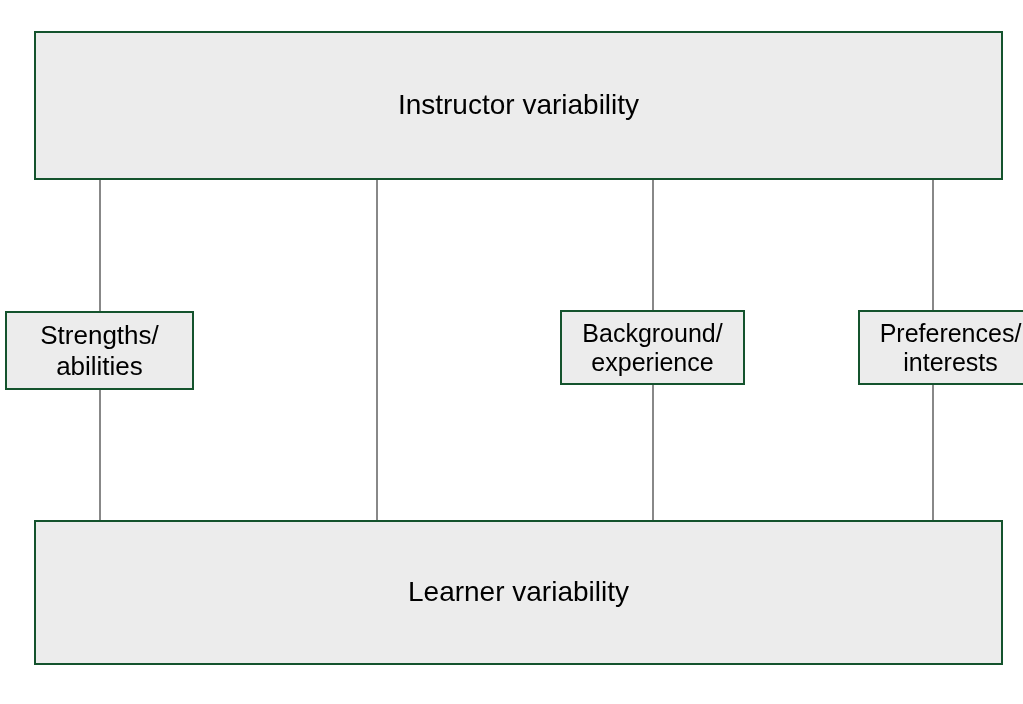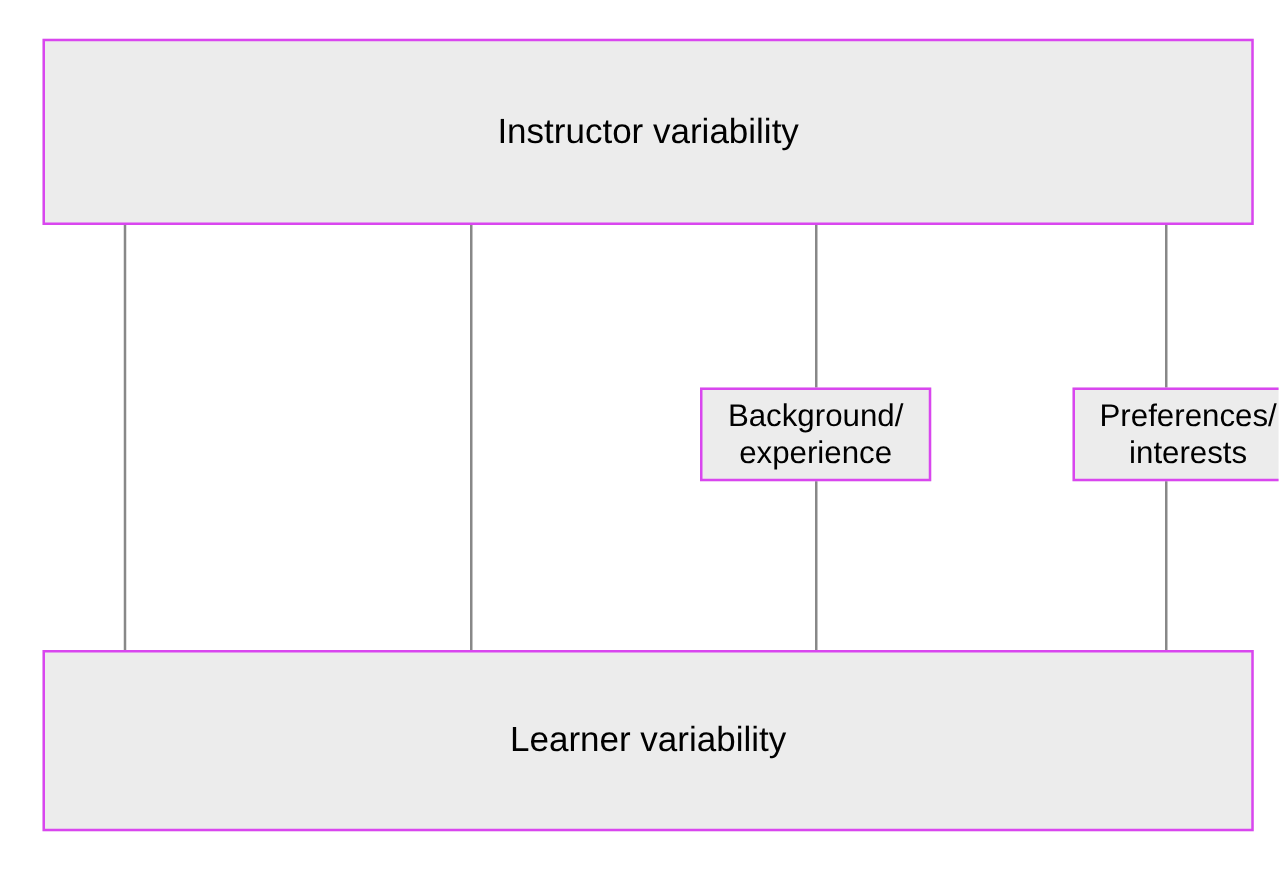--- a/index.html
+++ b/index.html
@@ -22,21 +22,21 @@
   .connector {
     position: absolute;
     width: 2px;
     background: #888888;
     z-index: 1;
   }
   .node {
     position: absolute;
     box-sizing: border-box;
     background: #ececec;
-    border: 2px solid #d946ef;
+    border: 2px solid #14532d;
     display: flex;
     align-items: center;
     justify-content: center;
     text-align: center;
     color: #000000;
     z-index: 2;
   }
   .node .label {
     display: block;
     line-height: 1.16;
@@ -77,20 +77,24 @@
 
   <div class="connector" id="conn-1"></div>
   <div class="connector" id="conn-2"></div>
   <div class="connector" id="conn-3"></div>
   <div class="connector" id="conn-4"></div>
 
   <div class="node band" id="node-instructor">
     <span class="label">Instructor variability</span>
   </div>
 
+  <div class="node attr-lg" id="node-strengths">
+    <span class="label">Strengths/
+abilities</span>
+  </div>
 
 
   <div class="node attr-sm" id="node-background">
     <span class="label">Background/
 experience</span>
   </div>
 
   <div class="node attr-sm" id="node-preferences">
     <span class="label">Preferences/
 interests</span>

